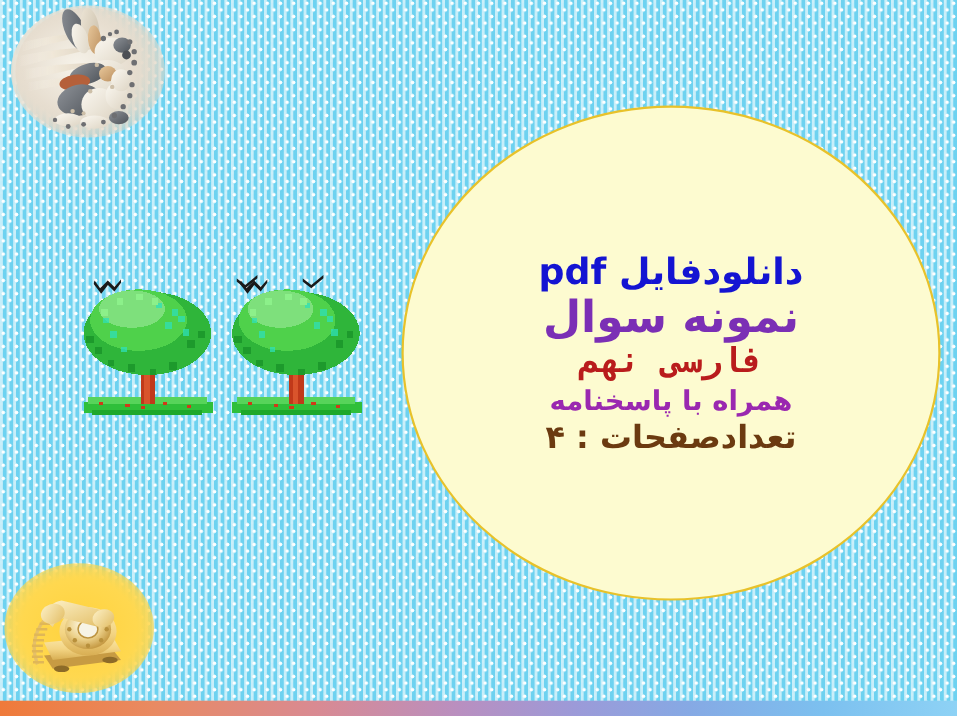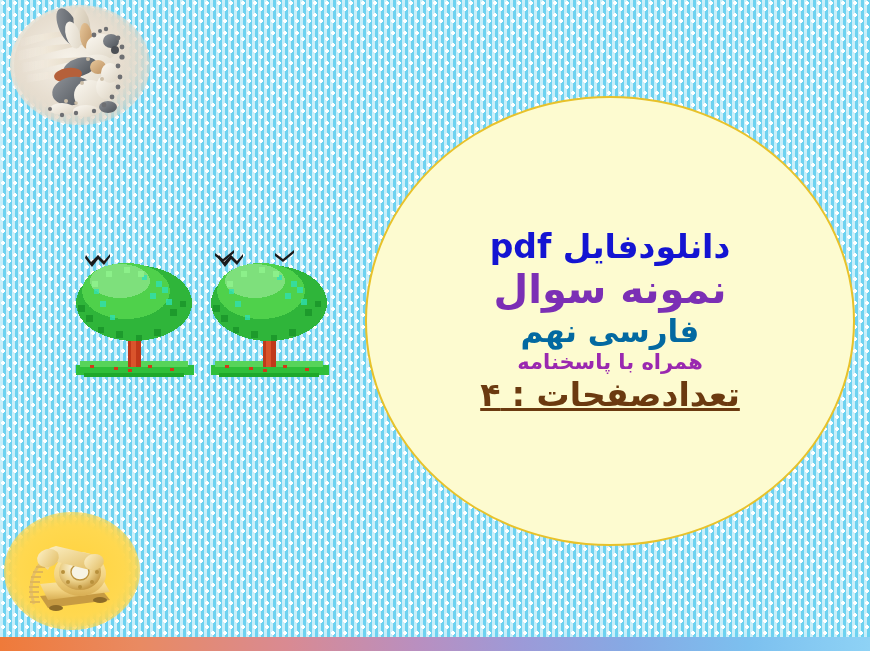--- a/index.html
+++ b/index.html
@@ -67,22 +67,22 @@
     line-height:1.12;
     white-space:nowrap;
     letter-spacing:0;
     direction:rtl;
     margin:1px 0;
   }
   #line-1{font-size:33px;color:#1414d2;}
   #line-2{font-size:40px;color:#7b2fb5;}
   #line-3{font-size:31px;color:#ee1111;}
   #line-4{font-size:30px;color:#10266b;}
-  #line-5{font-size:21px;color:#9a28b0;}
-  #line-6{font-size:33px;color:#6b3a10;text-decoration:underline;}
+  #line-5{font-size:25px;color:#9a28b0;}
+  #line-6{font-size:29px;color:#6b3a10;}
 
   
   #rabbit-badge{
     position:absolute;left:10px;top:5px;
     width:140px;height:120px;
     border-radius:50%;
     overflow:hidden;
     background:radial-gradient(ellipse at 42% 45%, #f3efe6 0%, #eae3d6 45%, rgba(226,214,196,.55) 72%, rgba(180,225,245,0) 92%);
   }
   #rabbit-badge svg{display:block;width:100%;height:100%;}
@@ -409,20 +409,20 @@
   </div>
   <div class="bird" id="bird-4">
     <svg viewBox="0 0 20 13" xmlns="http://www.w3.org/2000/svg">
       <path d="M0 3 L8 9 L19 0 L19 3 L8 12 L0 6 Z" fill="#1a1a1a"></path>
     </svg>
   </div>
 
   <div id="info-circle" style="background: rgb(253, 251, 208); border-color: rgb(232, 194, 42);">
     <div class="info-line" id="line-1" style="color: rgb(20, 20, 210);">دانلودفایل pdf</div>
     <div class="info-line" id="line-2" style="color: rgb(123, 47, 181);">نمونه سوال</div>
-    <div class="info-line" id="line-3" style="color: #0369a1;">فارسی نهم</div>
+    <div class="info-line" id="line-3" style="color: #b91c1c; font-family: Liberation Mono, monospace;">فارسی نهم</div>
     <div class="info-line" id="line-5" style="color: rgb(154, 40, 176);">همراه با پاسخنامه</div>
     <div class="info-line" id="line-6" style="color: rgb(107, 58, 16);">تعدادصفحات : ۴</div>
   </div>
 
   <div id="bottom-bar"></div>
 
 </div>
 
 </body></html>

